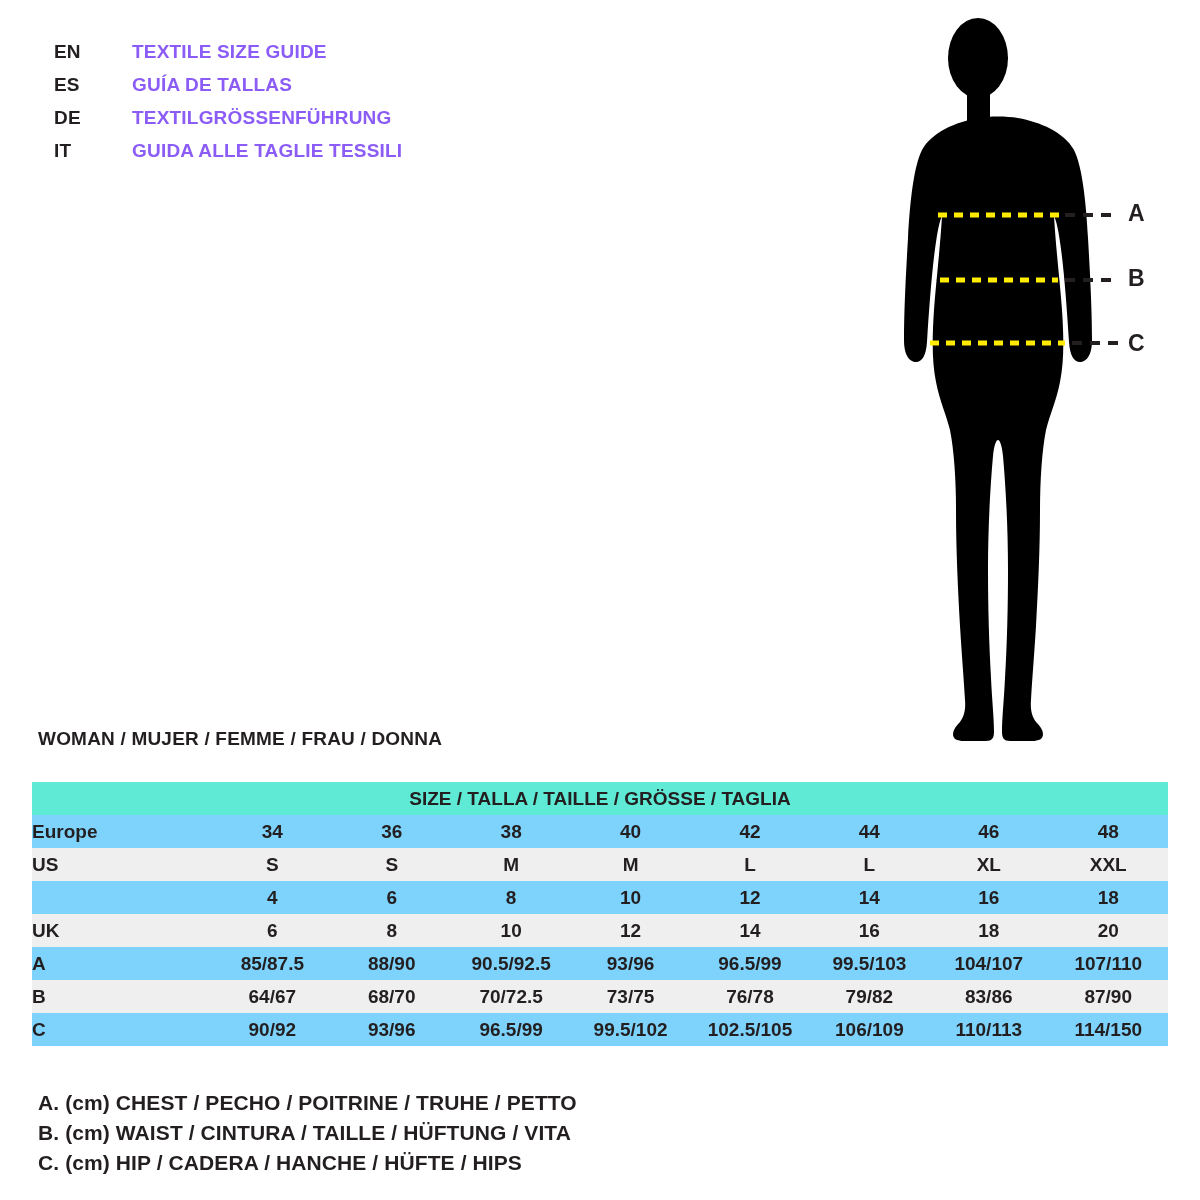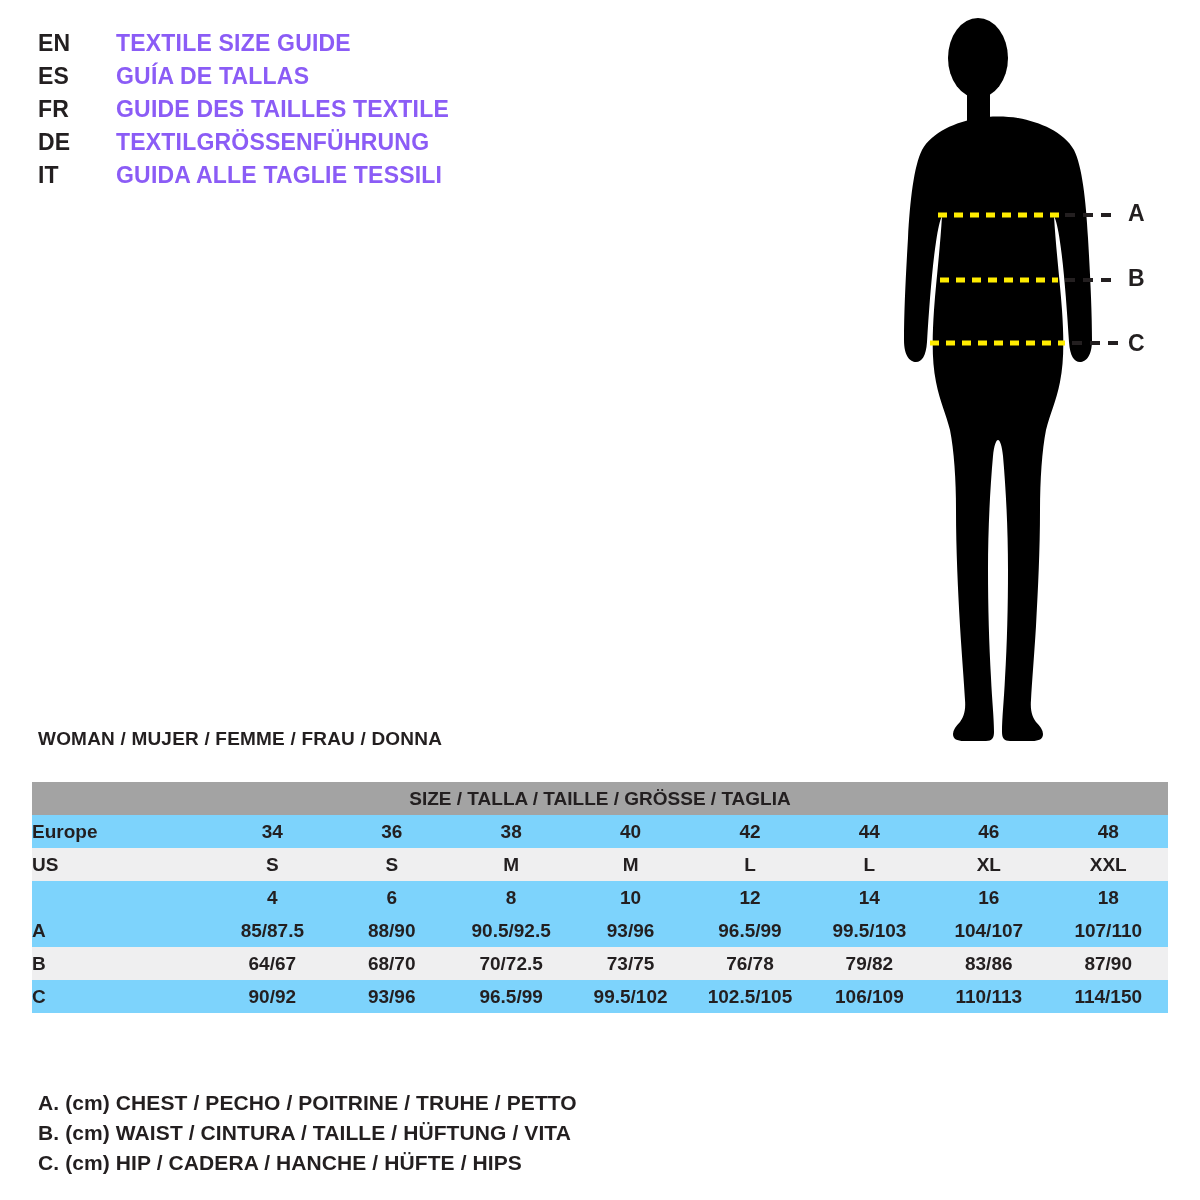--- a/index.html
+++ b/index.html
@@ -18,25 +18,26 @@
 
   
   .lang-block {
     position: absolute;
     top: 30px;
     left: 38px;
     width: 520px;
   }
   .lang-row {
     display: flex;
-    align-items: flex-start;
+    align-items: flex-end;
     height: 33px;
-    font-size: 23px;
+    font-size: 19px;
     font-weight: bold;
     letter-spacing: 0.2px;
+    margin-left: 16px;
   }
   .lang-code {
     width: 78px;
     flex: 0 0 78px;
     color: #231f20;
   }
   .lang-text {
     color: #8b5cf6;
     white-space: nowrap;
   }
@@ -84,21 +85,21 @@
   }
   table.size-table td, table.size-table th {
     padding: 0;
     height: 33px;
     line-height: 33px;
     font-weight: bold;
     text-align: center;
     color: #231f20;
   }
   .row-head td {
-    background: #a3a3a3;
+    background: #5eead4;
     text-align: left;
     padding-left: 10px;
     font-size: 19px;
   }
   .row-light td { background: #efeff0; }
   .row-white td { background: #7dd3fc; }
   .col-label {
     text-align: left !important;
     padding-left: 10px;
     width: 180px;
@@ -125,24 +126,20 @@
 <body>
 
 <div class="lang-block">
   <div class="lang-row">
     <span class="lang-code">EN</span>
     <span class="lang-text">TEXTILE SIZE GUIDE</span>
   </div>
   <div class="lang-row">
     <span class="lang-code">ES</span>
     <span class="lang-text">GUÍA DE TALLAS</span>
-  </div>
-  <div class="lang-row">
-    <span class="lang-code">FR</span>
-    <span class="lang-text">GUIDE DES TAILLES TEXTILE</span>
   </div>
   <div class="lang-row">
     <span class="lang-code">DE</span>
     <span class="lang-text">TEXTILGRÖSSENFÜHRUNG</span>
   </div>
   <div class="lang-row">
     <span class="lang-code">IT</span>
     <span class="lang-text">GUIDA ALLE TAGLIE TESSILI</span>
   </div>
 </div>
@@ -255,20 +252,31 @@
       <td class="data-cell">4</td>
       <td class="data-cell">6</td>
       <td class="data-cell">8</td>
       <td class="data-cell">10</td>
       <td class="data-cell">12</td>
       <td class="data-cell">14</td>
       <td class="data-cell">16</td>
       <td class="data-cell">18</td>
     </tr>
 
+    <tr class="row-light">
+      <td class="col-label">UK</td>
+      <td class="data-cell">6</td>
+      <td class="data-cell">8</td>
+      <td class="data-cell">10</td>
+      <td class="data-cell">12</td>
+      <td class="data-cell">14</td>
+      <td class="data-cell">16</td>
+      <td class="data-cell">18</td>
+      <td class="data-cell">20</td>
+    </tr>
 
     <tr class="row-white">
       <td class="col-label">A</td>
       <td class="data-cell">85/87.5</td>
       <td class="data-cell">88/90</td>
       <td class="data-cell">90.5/92.5</td>
       <td class="data-cell">93/96</td>
       <td class="data-cell">96.5/99</td>
       <td class="data-cell">99.5/103</td>
       <td class="data-cell">104/107</td>

